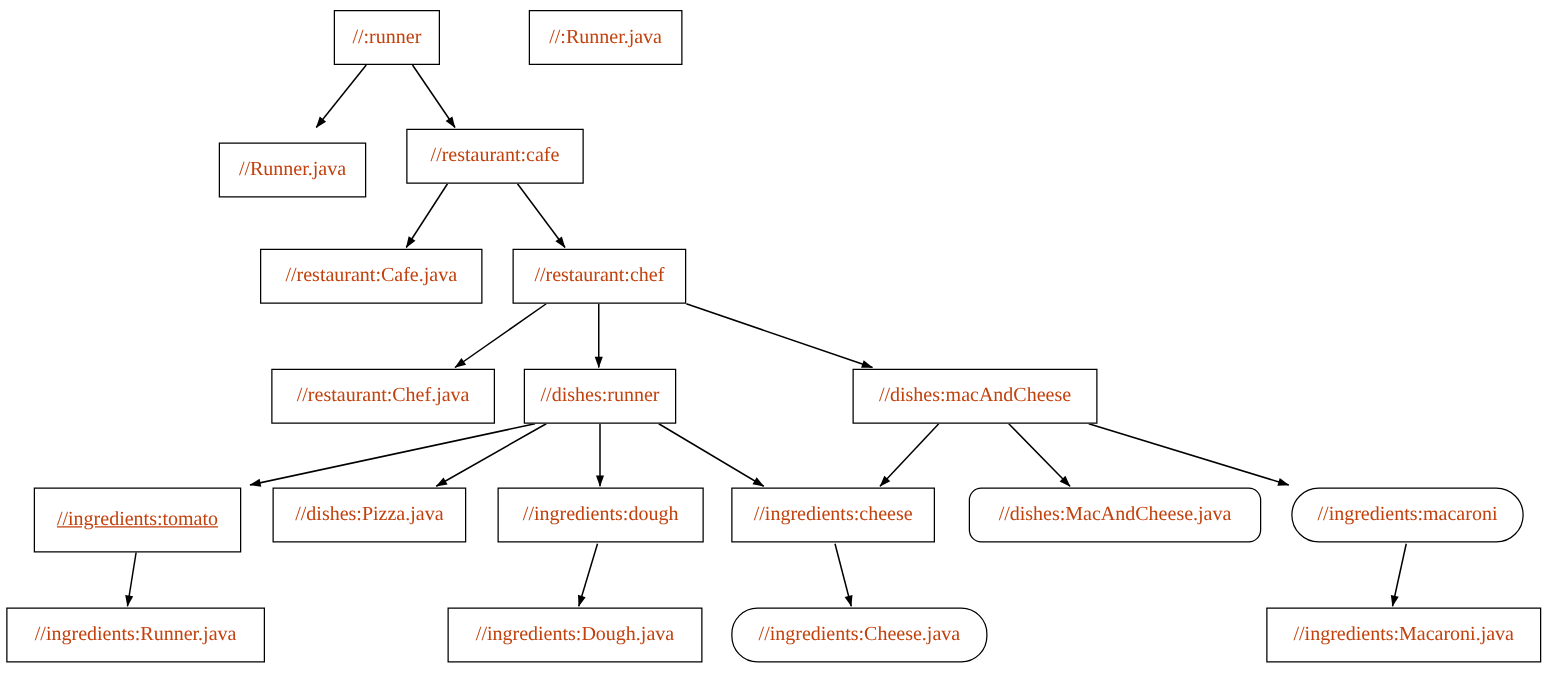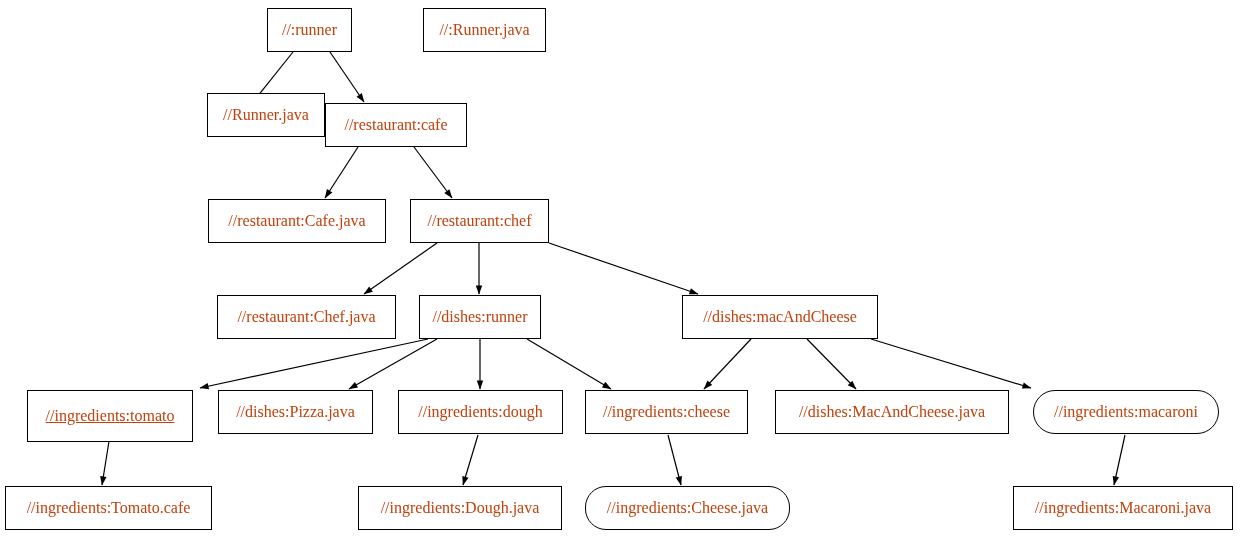--- a/index.html
+++ b/index.html
@@ -65,30 +65,30 @@
       <line x1="751" y1="339" x2="704" y2="389" marker-end="url(#arrowhead)"></line>
       <line x1="807" y1="339" x2="856" y2="389" marker-end="url(#arrowhead)"></line>
       <line x1="871" y1="339" x2="1031" y2="388" marker-end="url(#arrowhead)"></line>
       <line x1="110" y1="435" x2="102" y2="485" marker-end="url(#arrowhead)"></line>
       <line x1="478" y1="435" x2="463" y2="485" marker-end="url(#arrowhead)"></line>
       <line x1="668" y1="435" x2="681" y2="485" marker-end="url(#arrowhead)"></line>
       <line x1="1125" y1="435" x2="1114" y2="485" marker-end="url(#arrowhead)"></line>
     </svg>
 <div class="node" style="left: 267px; top: 8px; width: 85px; height: 44px;">//:runner</div>
     <div class="node" style="left: 377px; top: 8px; width: 123px; height: 44px; margin-left: 46px;">//:Runner.java</div>
-    <div class="node" style="left: 175px; top: 93px; width: 118px; height: 44px; margin-left: 32px;">//Runner.java</div>
+    <div class="node" style="left: 175px; top: 114px; width: 118px; height: 44px;">//Runner.java</div>
     <div class="node" style="left: 325px; top: 103px; width: 142px; height: 44px;">//restaurant:cafe</div>
     <div class="node" style="left: 208px; top: 199px; width: 178px; height: 44px;">//restaurant:Cafe.java</div>
     <div class="node" style="left: 410px; top: 199px; width: 139px; height: 44px;">//restaurant:chef</div>
     <div class="node" style="left: 217px; top: 295px; width: 179px; height: 44px;">//restaurant:Chef.java</div>
     <div class="node" style="left: 419px; top: 295px; width: 122px; height: 44px;">//dishes:runner</div>
     <div class="node" style="left: 682px; top: 295px; width: 196px; height: 44px;">//dishes:macAndCheese</div>
     <div class="node" style="left: 27px; top: 390px; width: 166px; height: 52px; text-decoration: underline;">//ingredients:tomato</div>
     <div class="node" style="left: 218px; top: 390px; width: 155px; height: 44px;">//dishes:Pizza.java</div>
     <div class="node" style="left: 398px; top: 390px; width: 165px; height: 44px;">//ingredients:dough</div>
     <div class="node" style="left: 585px; top: 390px; width: 163px; height: 44px;">//ingredients:cheese</div>
-    <div class="node" style="left: 775px; top: 390px; width: 234px; height: 44px;">//dishes:MacAndCheese.java</div>
+    <div class="node" style="left: 775px; top: 390px; width: 234px; height: 44px; border-radius: 10px;">//dishes:MacAndCheese.java</div>
     <div class="node" style="left: 1033px; top: 390px; width: 186px; height: 44px; border-radius: 22px;">//ingredients:macaroni</div>
-    <div class="node" style="left: 5px; top: 486px; width: 207px; height: 44px;">//ingredients:Tomato.cafe</div>
+    <div class="node" style="left: 5px; top: 486px; width: 207px; height: 44px;">//ingredients:Runner.java</div>
     <div class="node" style="left: 358px; top: 486px; width: 204px; height: 44px;">//ingredients:Dough.java</div>
     <div class="node" style="left: 585px; top: 486px; width: 205px; height: 44px; border-radius: 21px;">//ingredients:Cheese.java</div>
     <div class="node" style="left: 1013px; top: 486px; width: 220px; height: 44px;">//ingredients:Macaroni.java</div>
   </div>
 
 </body></html>

